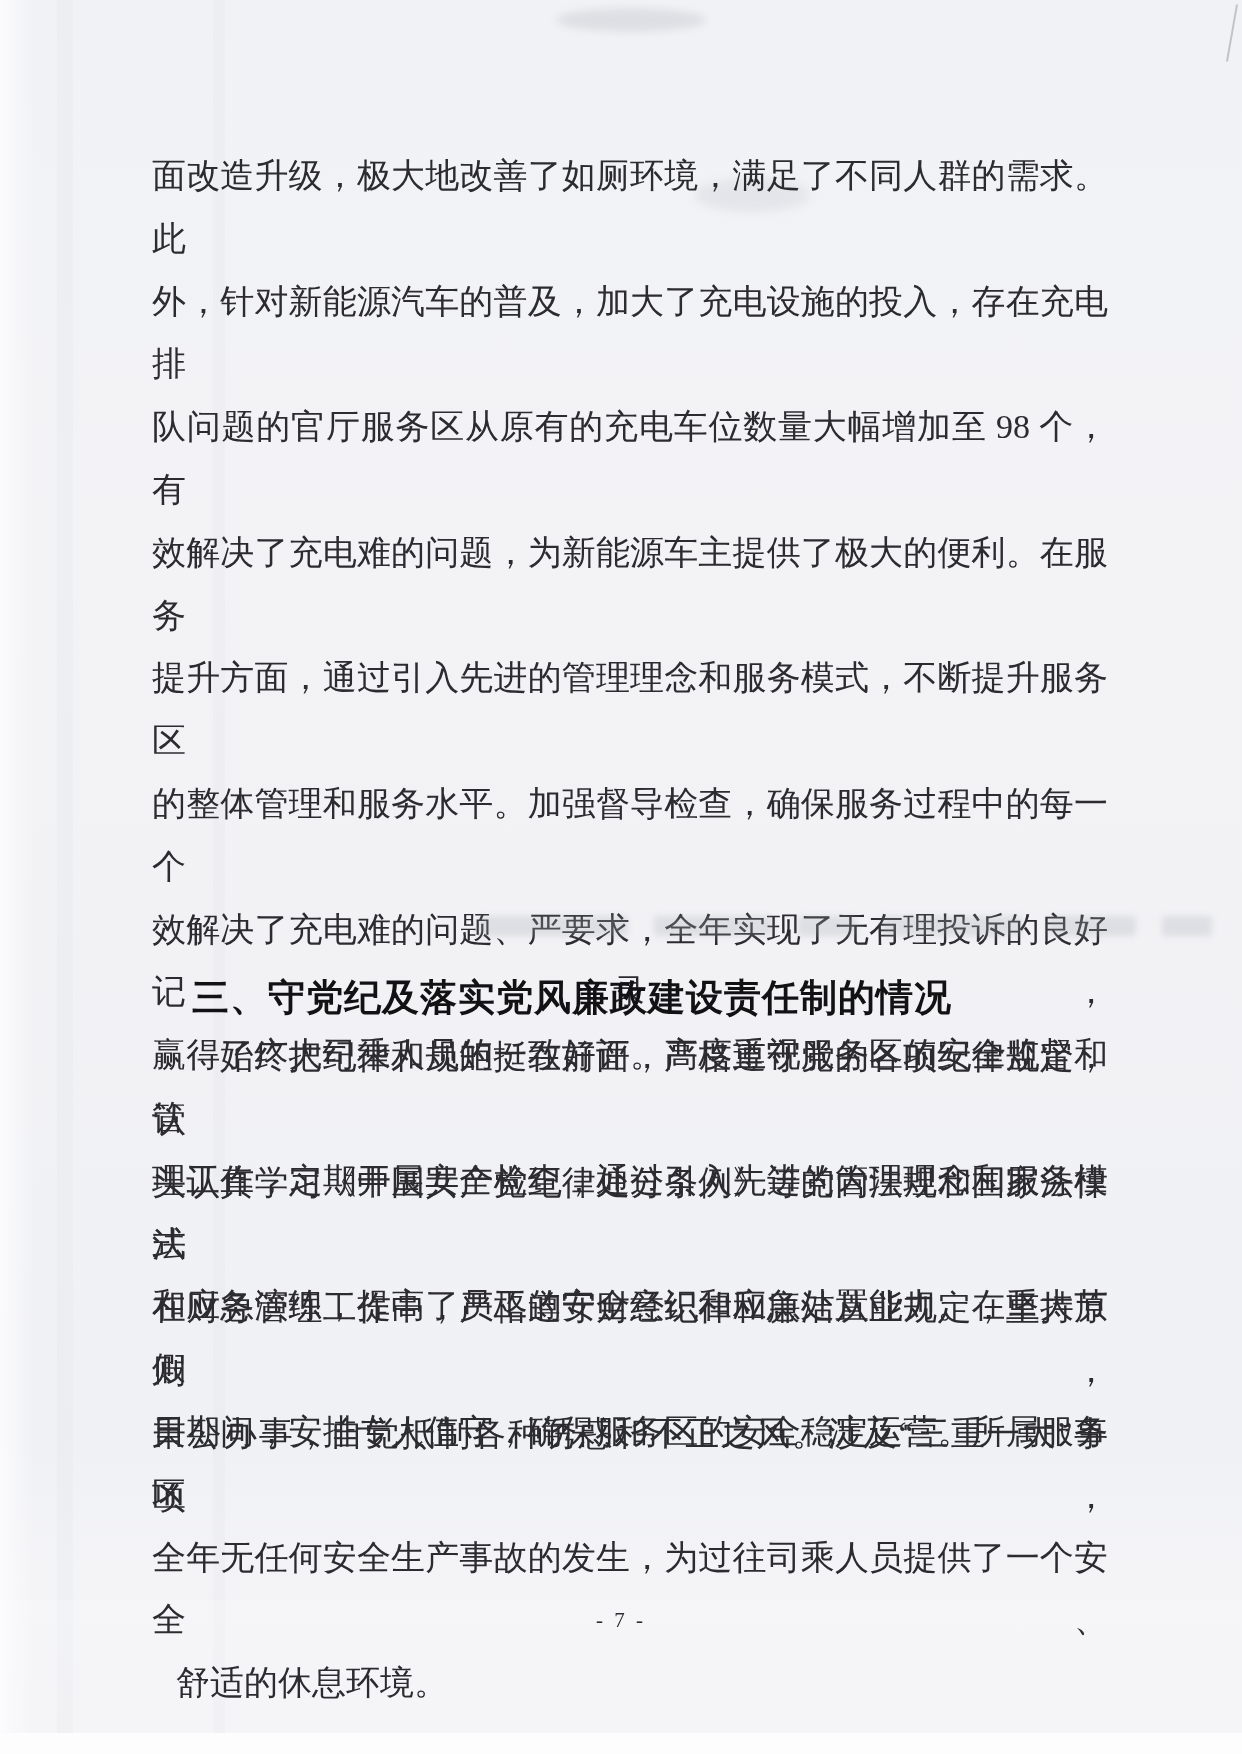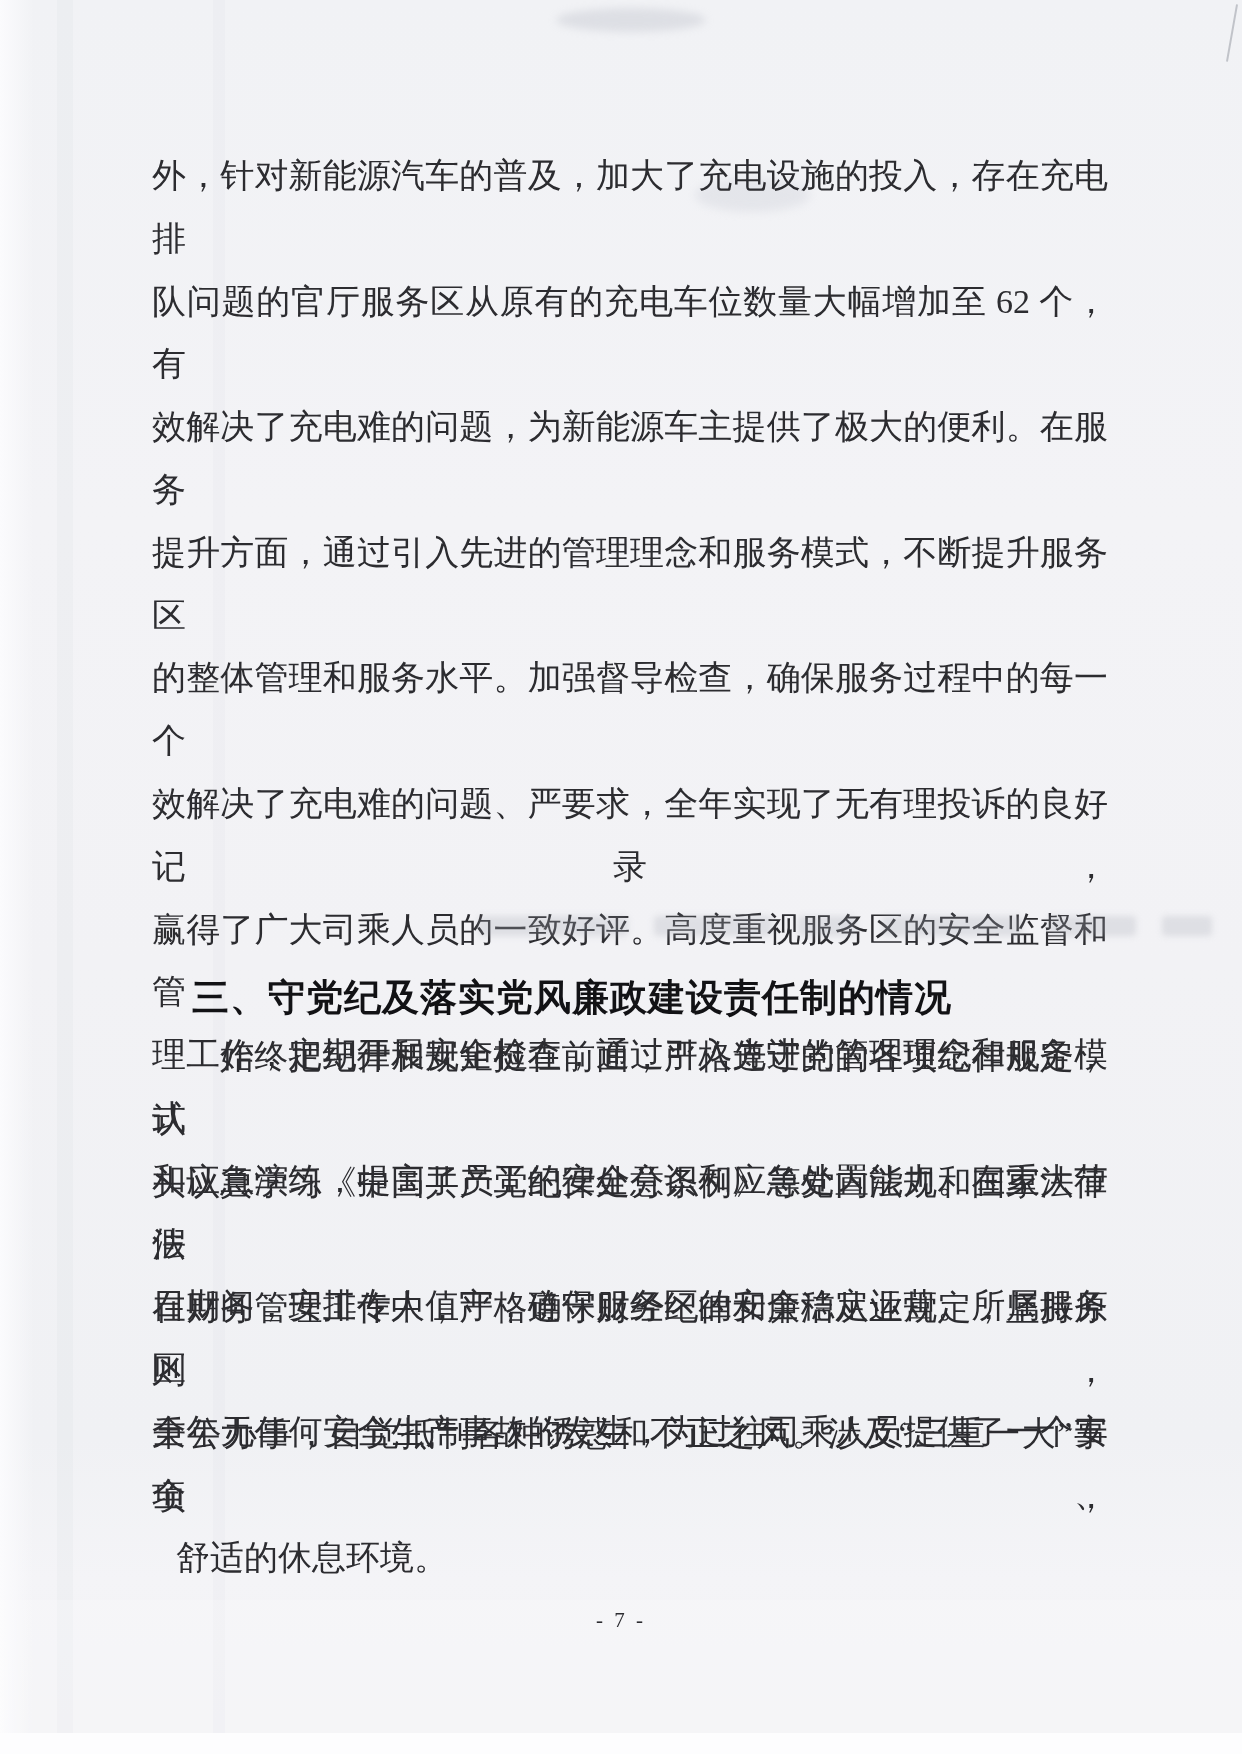--- a/index.html
+++ b/index.html
@@ -59,22 +59,23 @@
 
   <div class="left-strip"></div>
   <div class="band-v1"></div>
   <div class="band-v2"></div>
   <div class="band-h1"></div>
   <div class="smudge-top"></div>
   <div class="smudge-mid"></div>
   <div class="edge-line"></div>
 
   <div id="para1" class="para">
+    <div class="textline">面改造升级，极大地改善了如厕环境，满足了不同人群的需求。此</div>
     <div class="textline">外，针对新能源汽车的普及，加大了充电设施的投入，存在充电排</div>
-    <div class="textline">队问题的官厅服务区从原有的充电车位数量大幅增加至 62 个，有</div>
+    <div class="textline">队问题的官厅服务区从原有的充电车位数量大幅增加至 98 个，有</div>
     <div class="textline">效解决了充电难的问题，为新能源车主提供了极大的便利。在服务</div>
     <div class="textline">提升方面，通过引入先进的管理理念和服务模式，不断提升服务区</div>
     <div class="textline">的整体管理和服务水平。加强督导检查，确保服务过程中的每一个</div>
     <div class="textline">效解决了充电难的问题、严要求，全年实现了无有理投诉的良好记录，</div>
     <div class="textline">赢得了广大司乘人员的一致好评。高度重视服务区的安全监督和管</div>
     <div class="textline">理工作，定期开展安全检查，通过引入先进的管理理念和服务模式</div>
     <div class="textline">和应急演练，提高了员工的安全意识和应急处置能力。在重大节假</div>
     <div class="textline">日期间，安排专人值守，确保服务区的安全稳定运营。所属服务区</div>
     <div class="textline">全年无任何安全生产事故的发生，为过往司乘人员提供了一个安全、</div>
     <div class="textline short">舒适的休息环境。</div>

